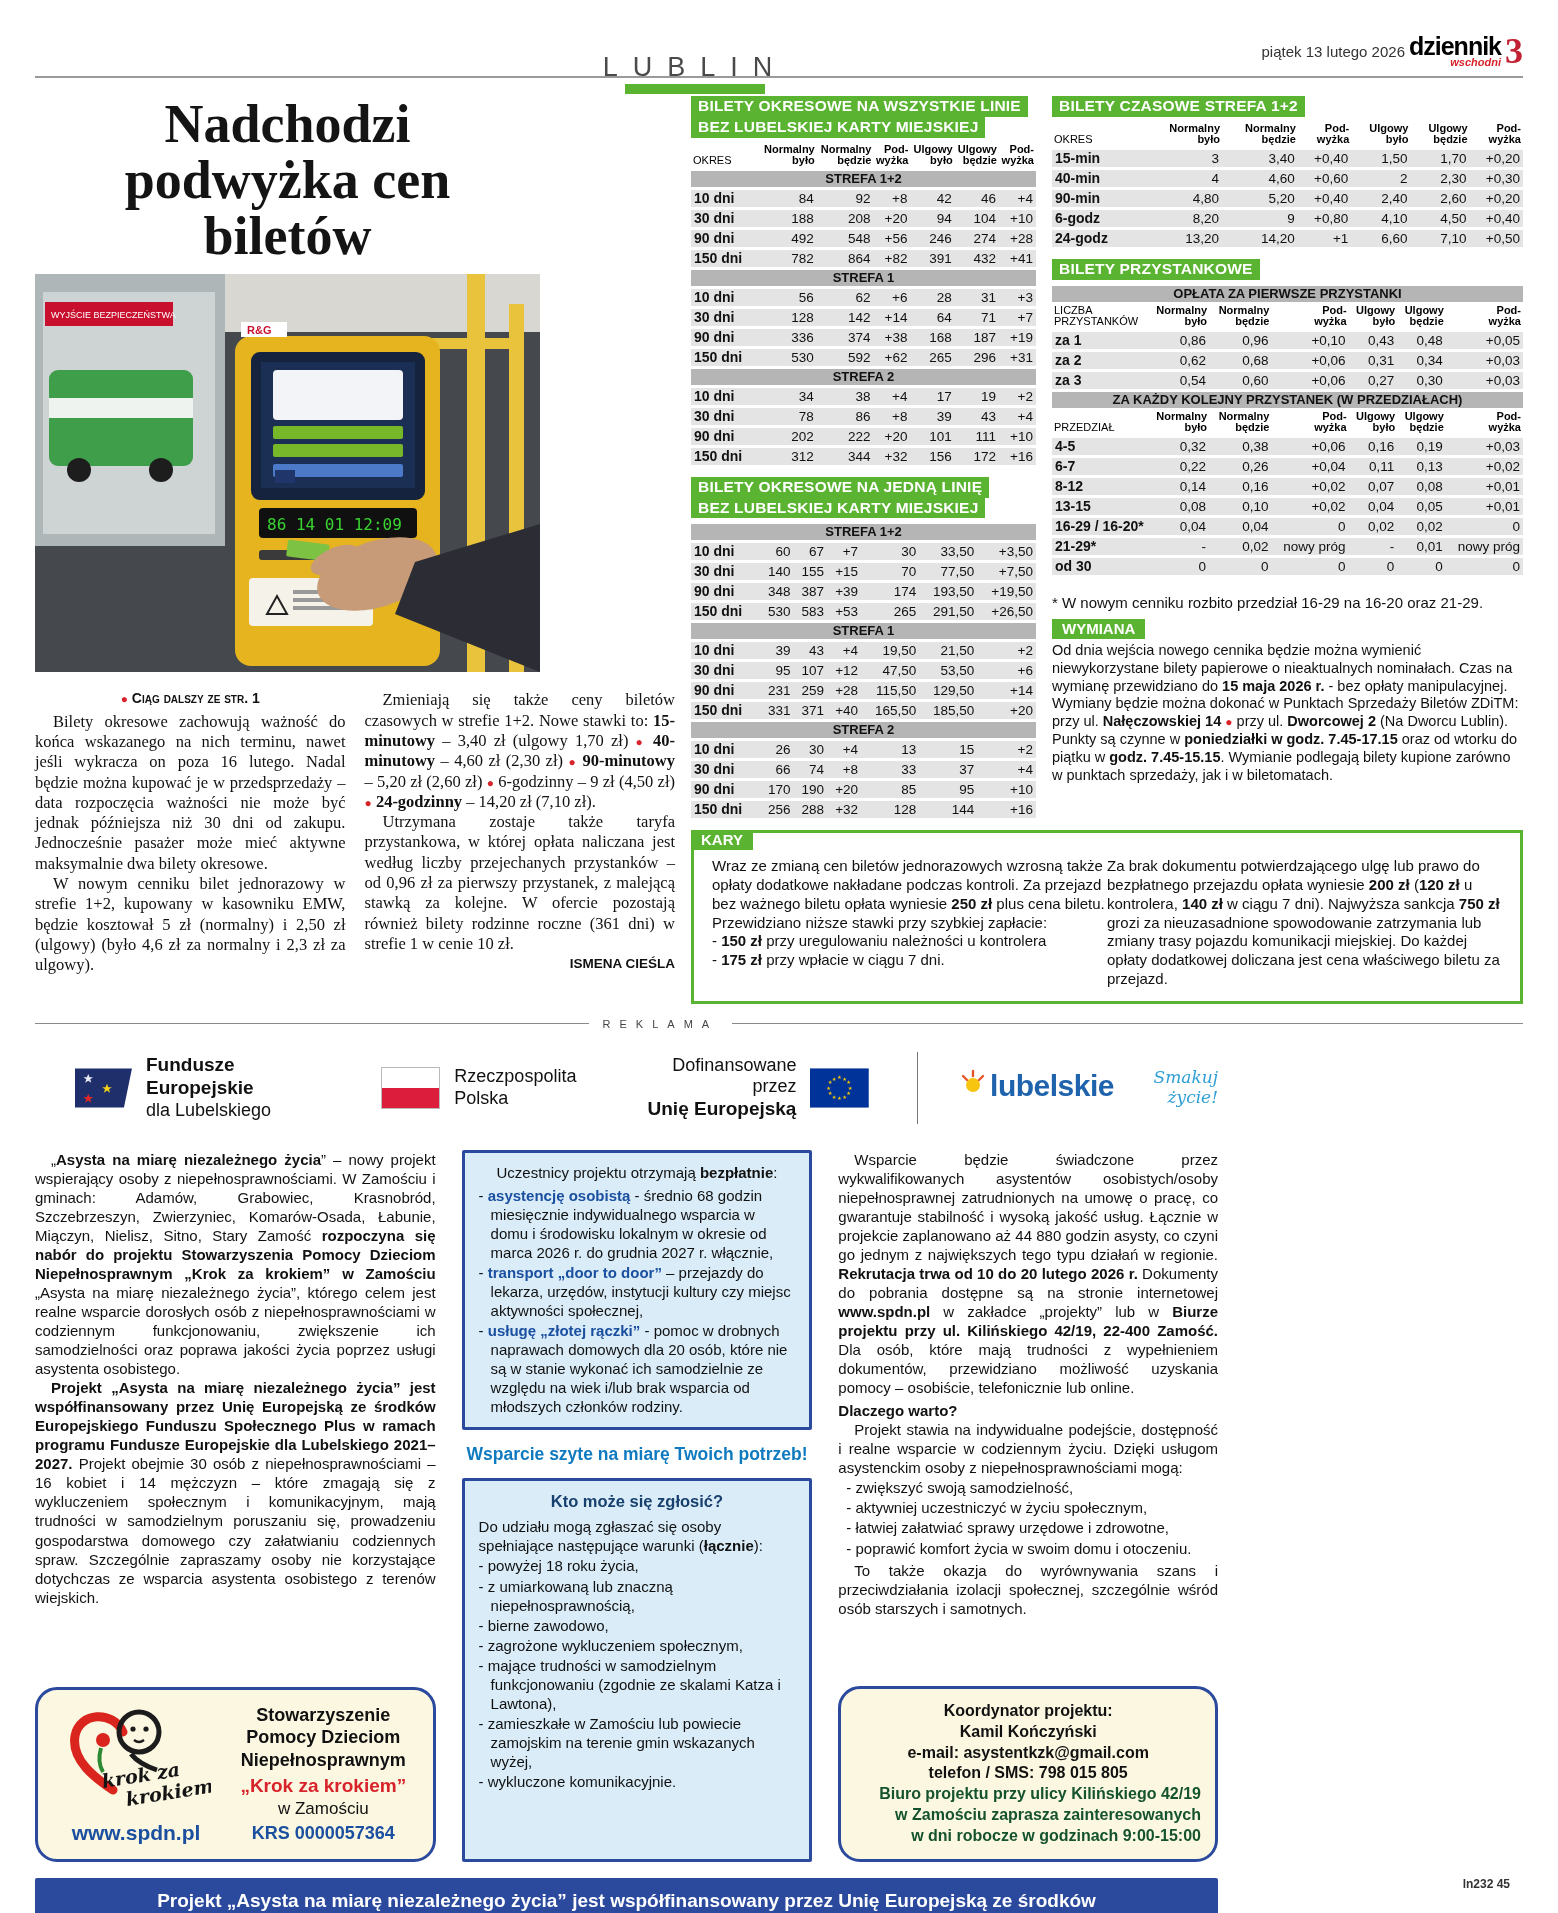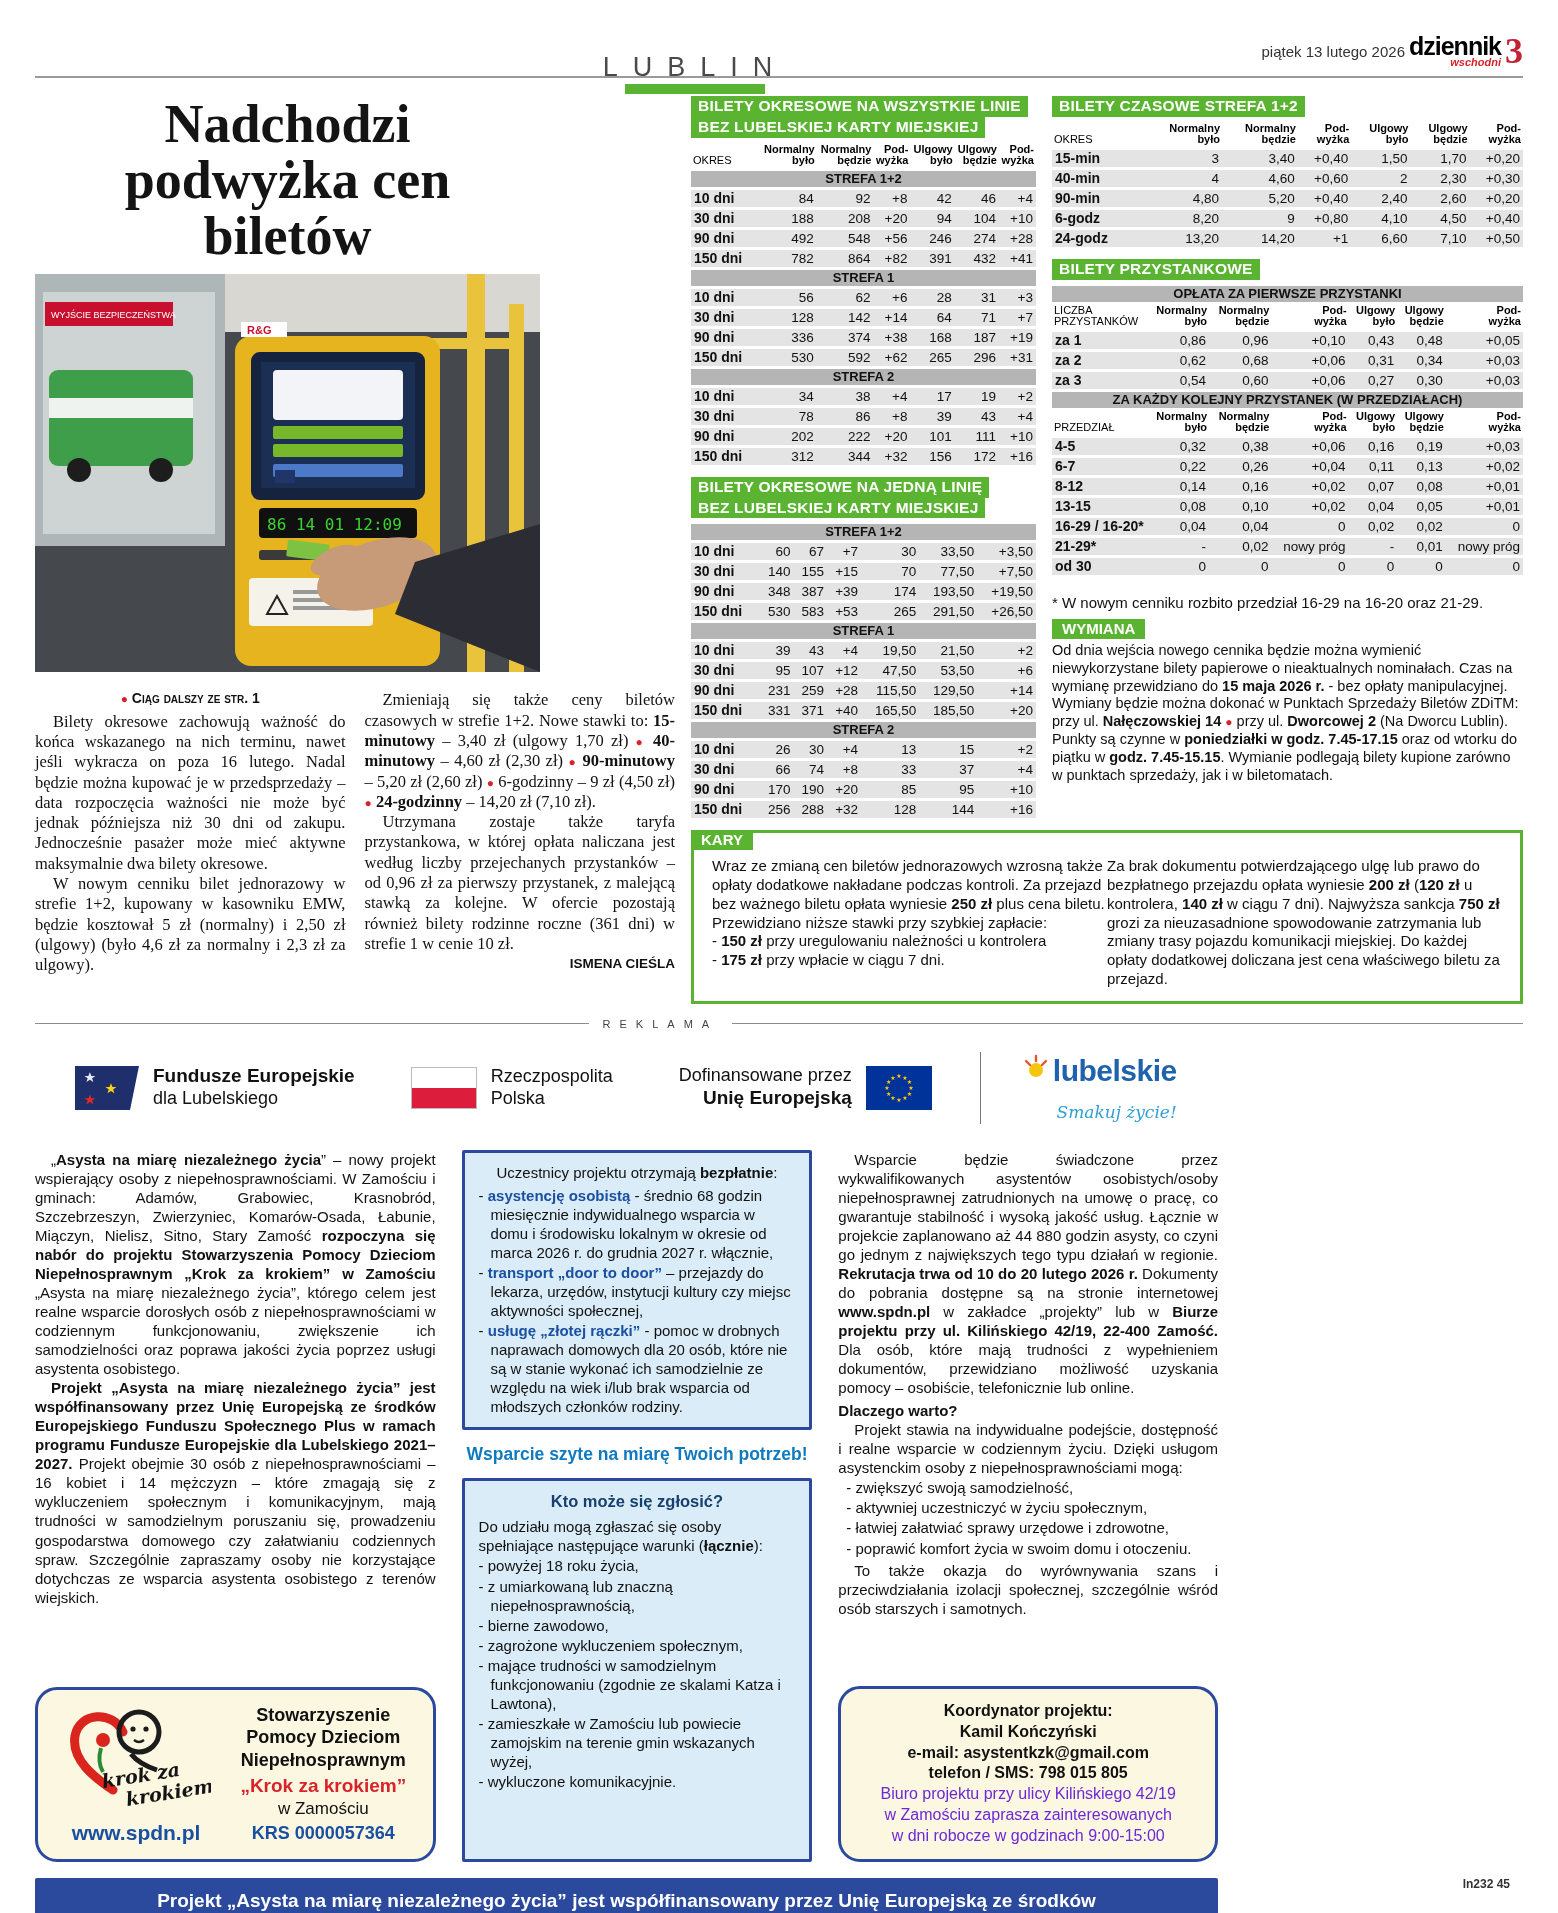--- a/index.html
+++ b/index.html
@@ -76,21 +76,21 @@
   .ad{margin:12px 35px 0;width:1488px;}
   .ad-inner{width:1183px;}
   .ad-logos{display:flex;align-items:center;margin:10px 0 16px;height:92px;}
   .logo-text{line-height:1.2;}
   .lt-b{font-weight:700;font-size:19px;}
   .lt-r{font-size:18px;}
   .pl-flag{width:66px;height:42px;border:1px solid #bbb;display:flex;flex-direction:column;}
   .pl-flag .w{flex:1;background:#fff;}
   .pl-flag .r{flex:1;background:#dc1e3c;}
   .vline{width:1px;height:72px;background:#777;}
-  .lubelskie{display:flex;flex-direction:column;gap:16px;}
+  .lubelskie{display:flex;flex-direction:row;gap:16px;}
   .lub-top{display:flex;align-items:flex-start;gap:2px;}
   .lub-word{color:#1f63ad;font-weight:700;font-size:30px;letter-spacing:-0.5px;}
   .lub-sub{font-family:"DejaVu Serif",serif;font-style:italic;color:#2f9fd5;font-size:17px;text-align:right;margin-top:-2px;}
 
   .ad-cols{display:flex;gap:26px;min-height:712px;}
   .ad-c{display:flex;flex-direction:column;font-size:15px;line-height:1.27;}
   .ad-c1{width:402px;}
   .ad-c2{width:352px;}
   .ad-c3{width:381px;}
   .ad-c p{text-indent:16px;text-align:justify;}
@@ -109,21 +109,21 @@
   .org-box{display:flex;gap:8px;align-items:center;}
   .org-left{width:168px;text-align:center;}
   .org-url{color:var(--bluetext);font-weight:700;font-size:21px;margin-top:2px;}
   .org-right{flex:1;text-align:center;line-height:1.25;}
   .org-b{font-weight:700;font-size:18px;}
   .org-name{color:var(--red);font-weight:700;font-size:19px;margin-top:3px;}
   .org-city{font-size:17px;}
   .org-krs{color:var(--bluetext);font-weight:700;font-size:18px;margin-top:3px;}
   .coord-box{text-align:center;line-height:1.3;font-size:16px;}
   .coord-b{font-weight:700;}
-  .coord-red{color:#6d28d9;font-weight:400;}
+  .coord-red{color:#14532d;font-weight:700;text-align:right;}
 
   .ad-footer{margin-top:16px;background:var(--darkblue);color:#fff;text-align:center;font-weight:700;font-size:19px;line-height:1.45;padding:9px 0;border-radius:2px;}
   .corner-code{position:absolute;right:48px;bottom:22px;font-size:12px;color:#333;font-weight:700;}
 </style>
 </head>
 <body>
 
 <div class="page">
 
   <header class="top">

